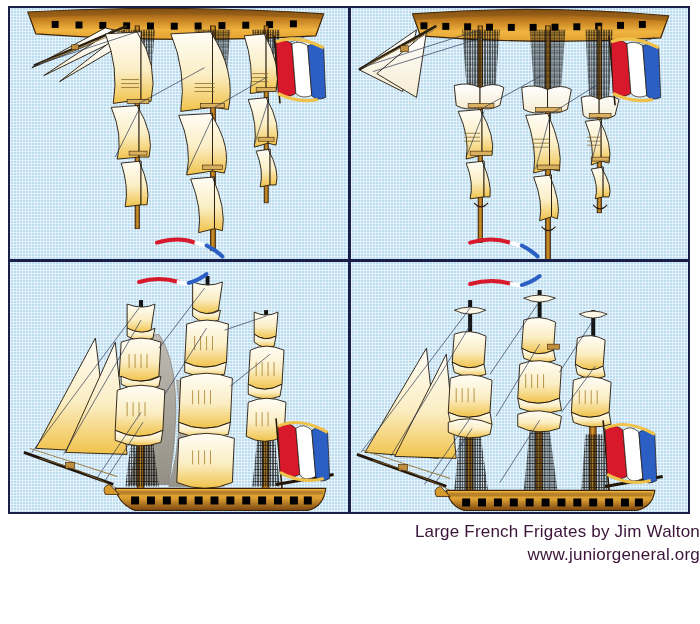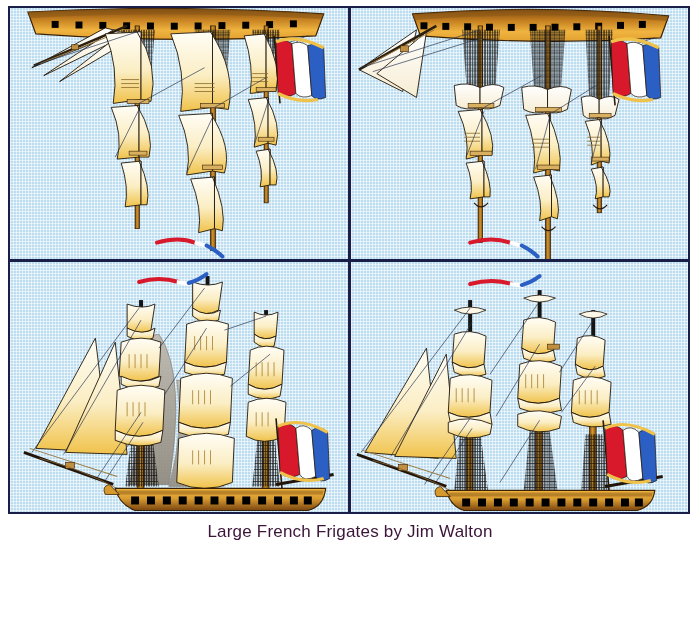--- a/index.html
+++ b/index.html
@@ -23,21 +23,21 @@
     background-color:#bcdcf0;
     background-image:
       repeating-linear-gradient(0deg,rgba(255,255,255,.55) 0 1px,rgba(255,255,255,0) 1px 3px),
       repeating-linear-gradient(90deg,rgba(255,255,255,.55) 0 1px,rgba(255,255,255,0) 1px 3px);
     background-size:3px 3px,3px 3px;
   }
   .panel svg{position:absolute;left:0;top:0;width:100%;height:100%;display:block;}
 
   
   #caption{
-    position:absolute;left:0;top:520px;width:700px;text-align:center;
+    position:absolute;left:0;top:520px;width:700px;text-align:right;
     color:#3a1538;font-size:17px;line-height:23px;letter-spacing:.2px;
   }
   #caption .l2{display:block;}
 </style>
 </head>
 <body>
 
 <div id="root">
 
   <div id="plate">
@@ -560,15 +560,16 @@
             <path d="M172 23 Q182 20 190 14" stroke="#2b5fc4" stroke-width="4" fill="none" stroke-linecap="round"></path>
           </g>
         </svg>
       </div>
 
     </div>
   </div>
 
   <div id="caption">
     <span>Large French Frigates by Jim Walton</span>
+    <span class="l2">www.juniorgeneral.org</span>
   </div>
 
 </div>
 
 </body></html>

